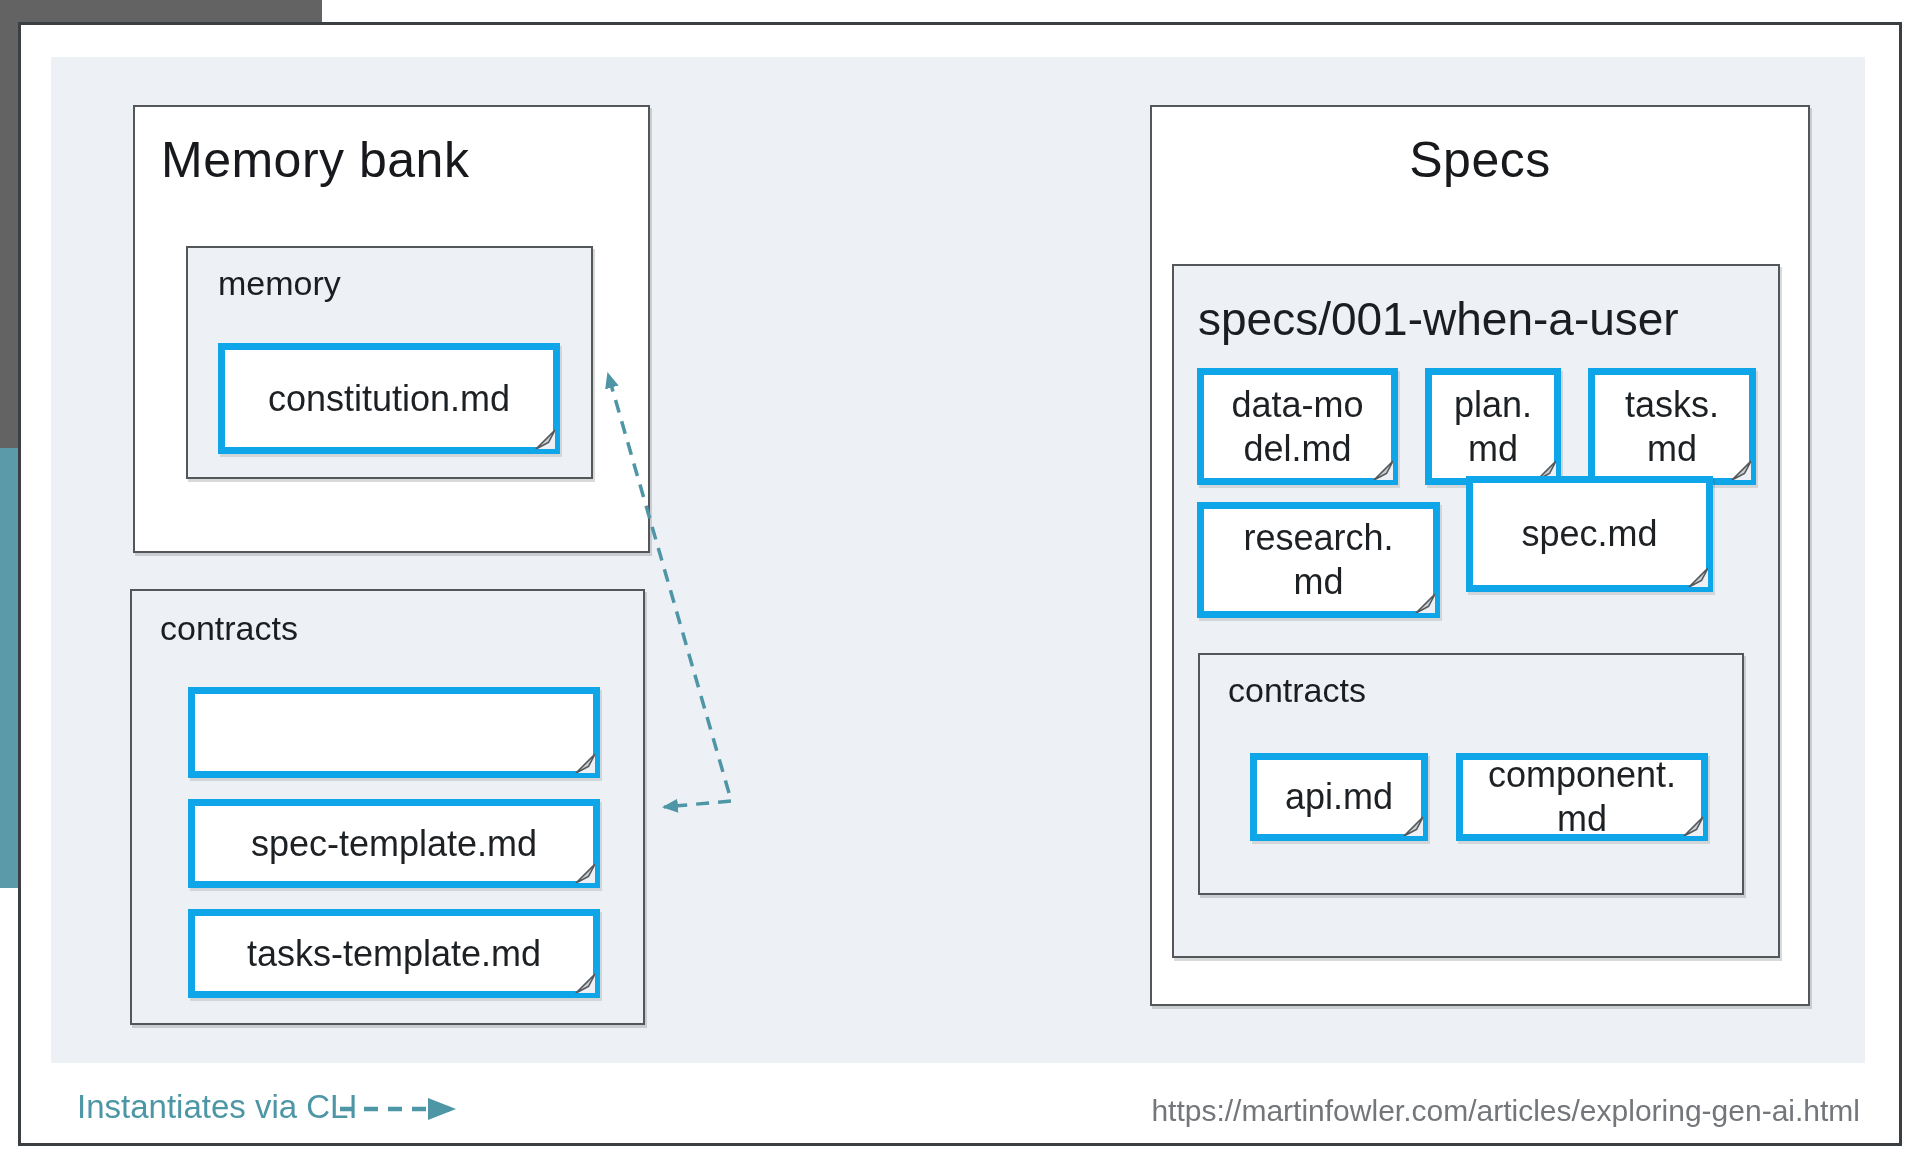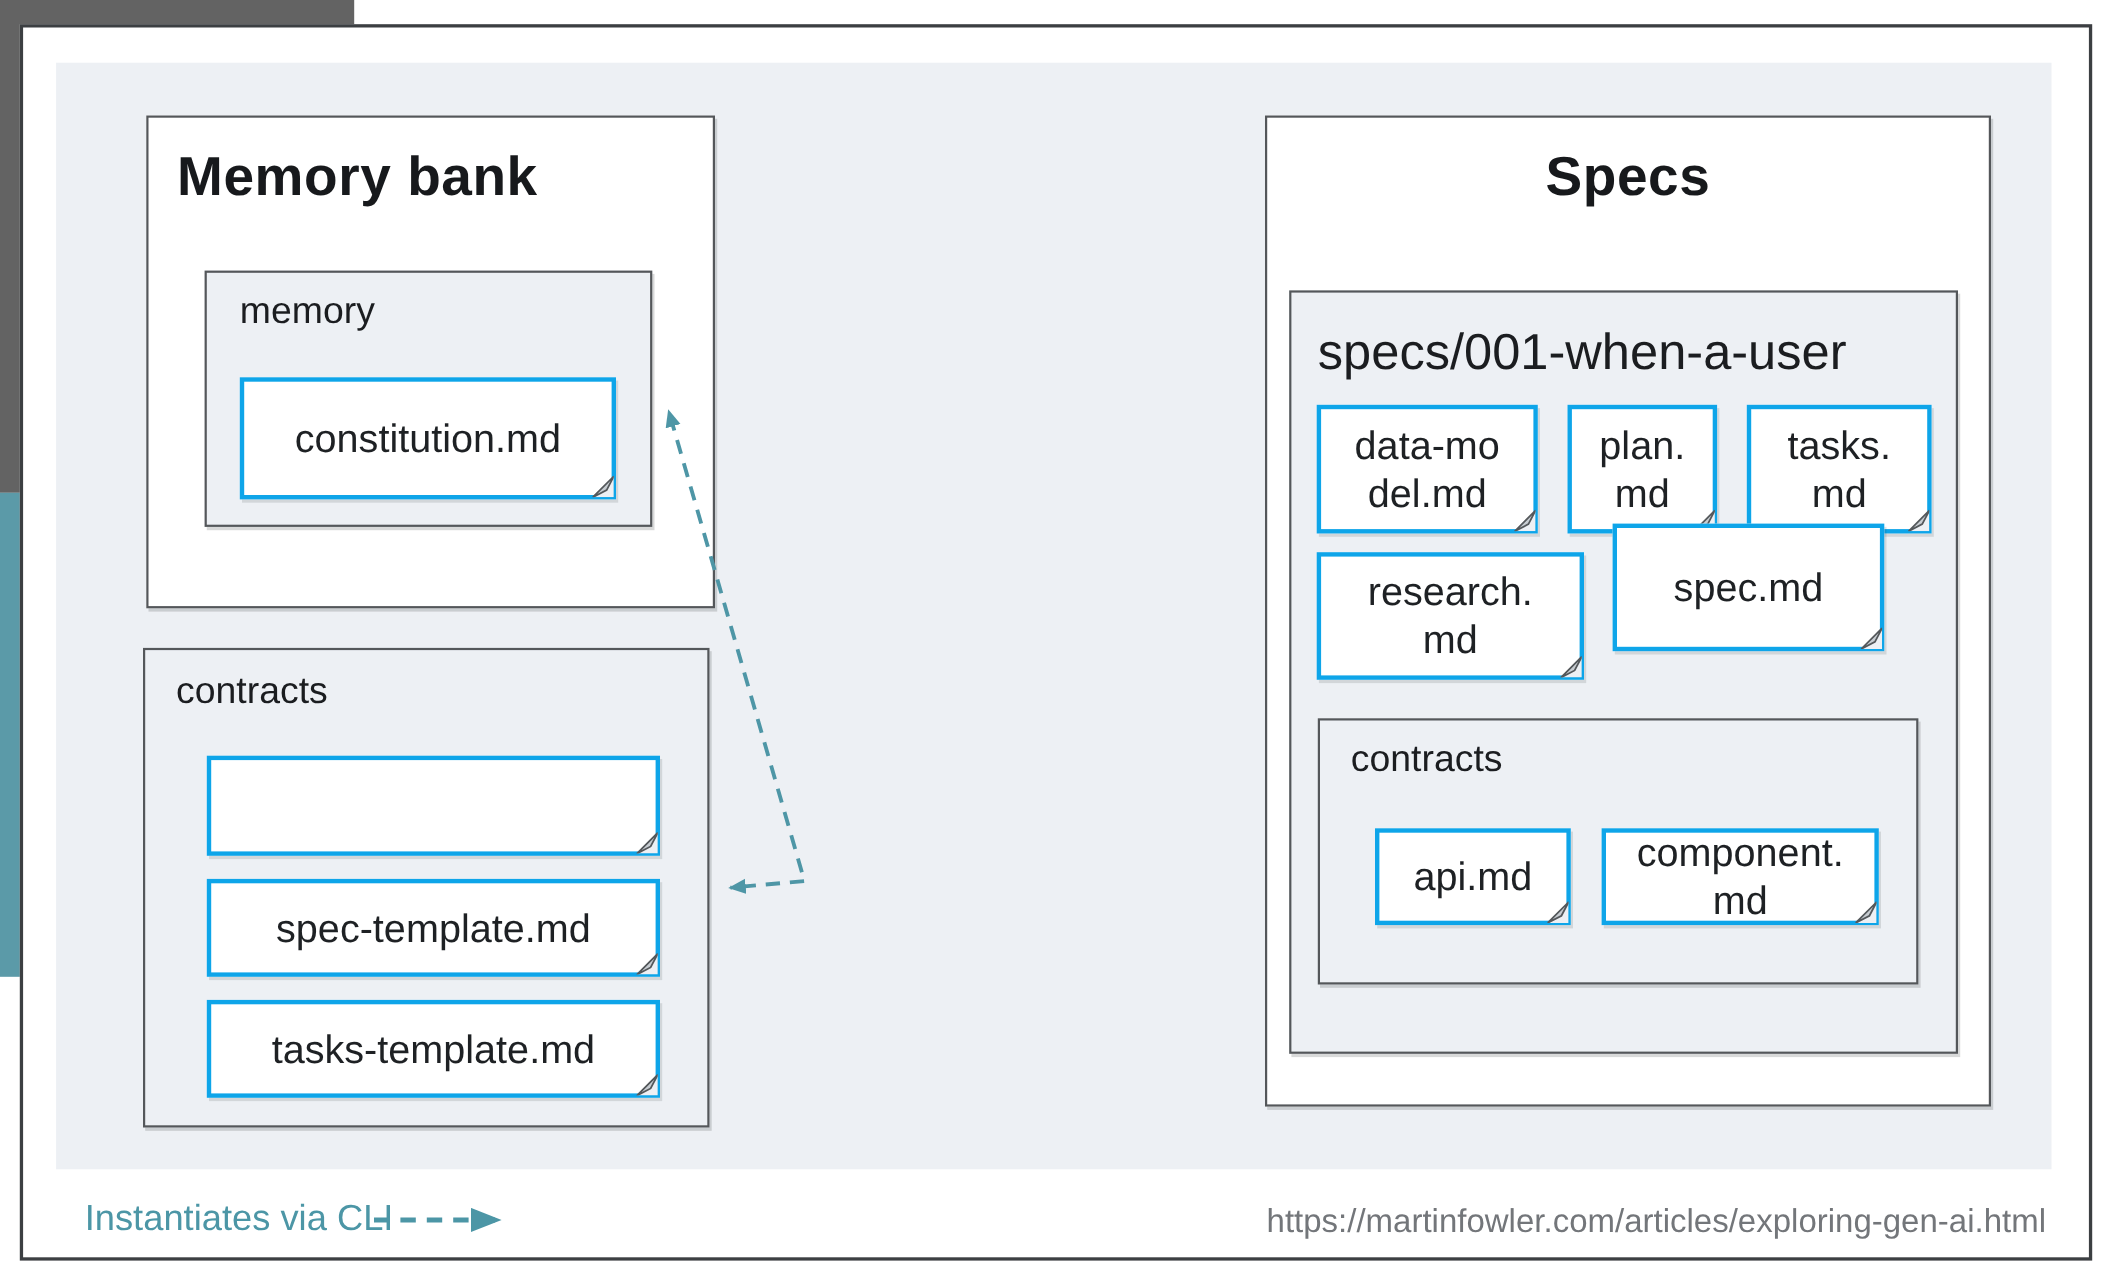--- a/index.html
+++ b/index.html
@@ -7,21 +7,21 @@
         font-family:"Liberation Sans",sans-serif;overflow:hidden;}
   .frame{position:absolute;left:18px;top:22px;width:1884px;height:1124px;
          border:3px solid #3c3f42;background:#ffffff;box-sizing:border-box;}
   .panel{position:absolute;left:51px;top:57px;width:1814px;height:1006px;background:#edf0f4;}
 
   .box{position:absolute;box-sizing:border-box;border:2px solid #54575a;
        box-shadow:2px 3px 0 rgba(60,64,67,.20);}
   .box.white{background:#ffffff;}
   .box.gray{background:#edf0f4;}
 
-  .box-title{font-weight:bold;font-size:50px;color:#17191c;letter-spacing:.5px;}
+  .box-title{font-weight:normal;font-size:50px;color:#17191c;letter-spacing:.5px;}
   .folder-label{font-size:34px;color:#1b1d20;}
 
   #memory-bank{left:133px;top:105px;width:517px;height:448px;}
   #memory-bank .box-title{position:absolute;left:26px;top:24px;}
   #memory-folder{left:186px;top:246px;width:407px;height:233px;}
   #memory-folder .folder-label{position:absolute;left:30px;top:16px;}
 
   #templates{left:130px;top:589px;width:515px;height:436px;}
   #templates .folder-label{position:absolute;left:28px;top:18px;}
 
@@ -34,21 +34,21 @@
   #speckit .big-label{font-size:48px;}
   #speckit .sub-label{color:#ffffff;font-size:34px;line-height:1.25;white-space:pre-line;margin-top:6px;}
 
   #specs{left:1150px;top:105px;width:660px;height:901px;}
   #specs .box-title{position:absolute;top:24px;left:0;width:100%;text-align:center;}
   #spec-folder{left:1172px;top:264px;width:608px;height:694px;}
   #spec-folder .folder-label{position:absolute;left:24px;top:26px;font-size:46px;}
   #contracts{left:1198px;top:653px;width:546px;height:242px;}
   #contracts .folder-label{position:absolute;left:28px;top:16px;}
 
-  .note{position:absolute;background:#ffffff;border:4px solid #0ea5e9;box-sizing:border-box;
+  .note{position:absolute;background:#ffffff;border:7px solid #0ea5e9;box-sizing:border-box;
         display:flex;align-items:center;justify-content:center;text-align:center;
         font-size:36px;color:#1e2124;line-height:1.22;white-space:pre-line;
         box-shadow:2px 3px 0 rgba(60,64,67,.15);}
   .fold{position:absolute;right:-2px;bottom:-2px;width:22px;height:22px;}
   .fold-cut{fill:#edf0f4;}
   .fold-flap{fill:#c7ccd1;stroke:#54585b;stroke-width:1.6;}
 
   #card-constitution{left:218px;top:343px;width:342px;height:111px;}
   #card-plan-template{left:188px;top:687px;width:412px;height:91px;}
   #card-spec-template{left:188px;top:799px;width:412px;height:89px;}

